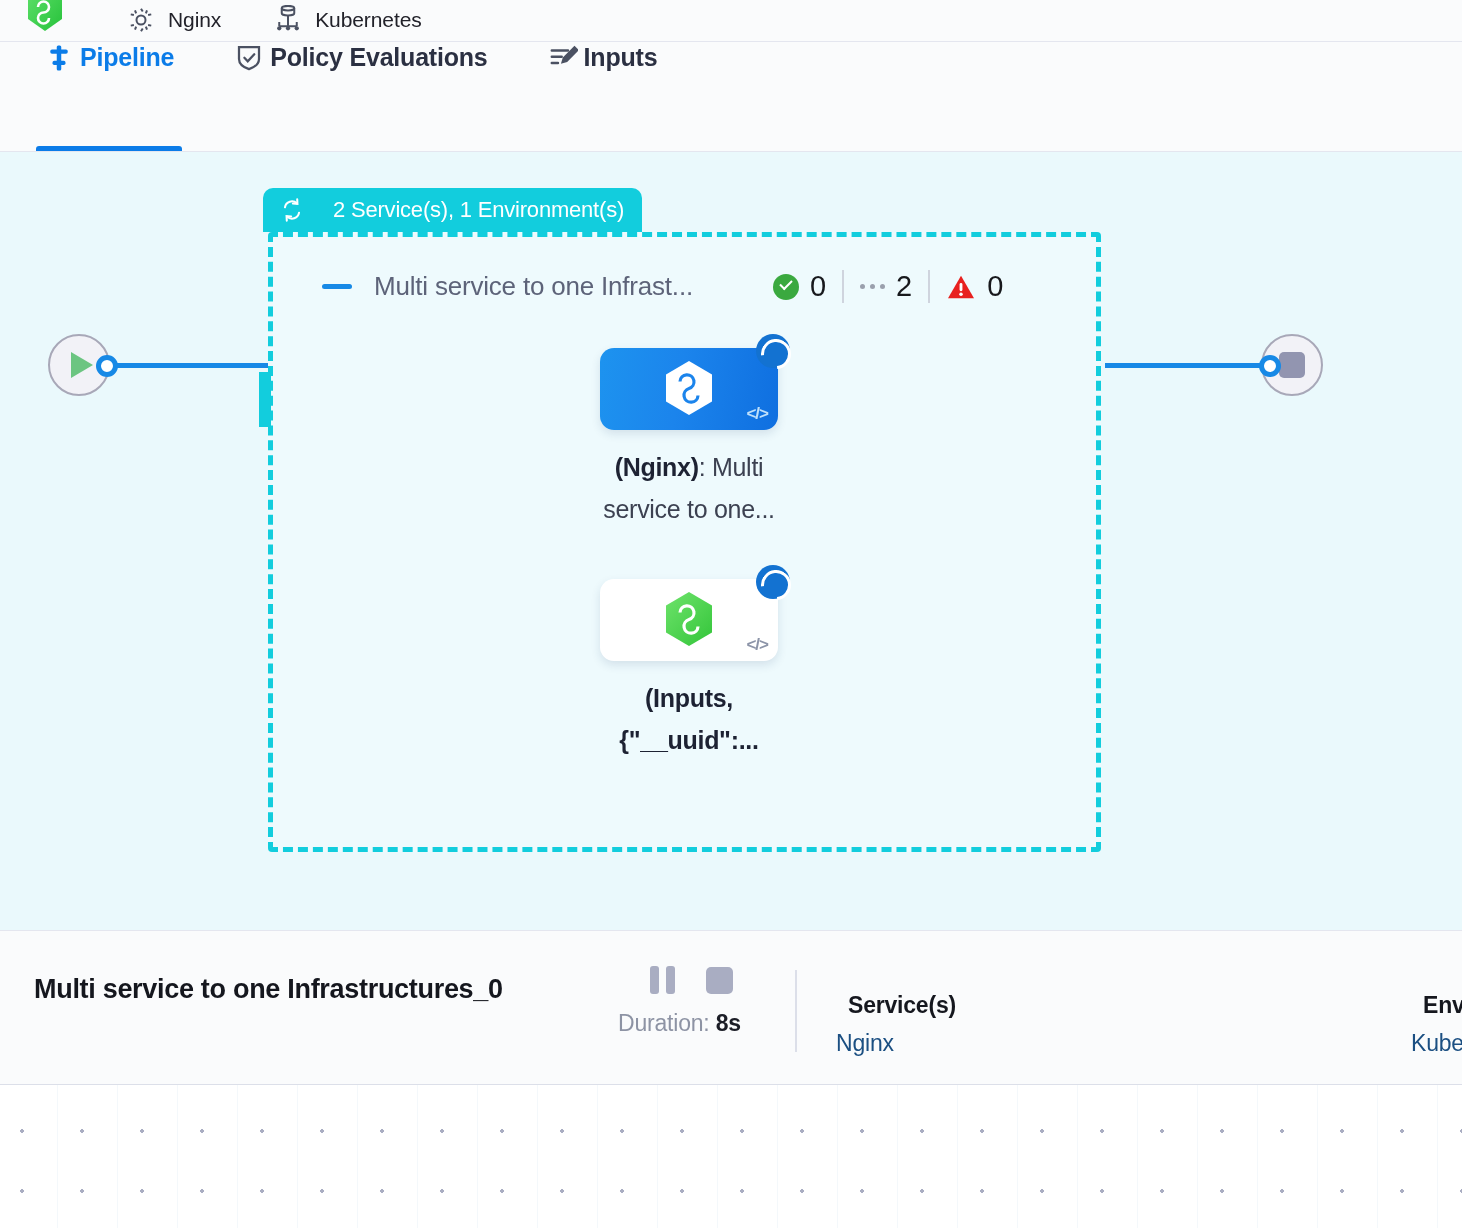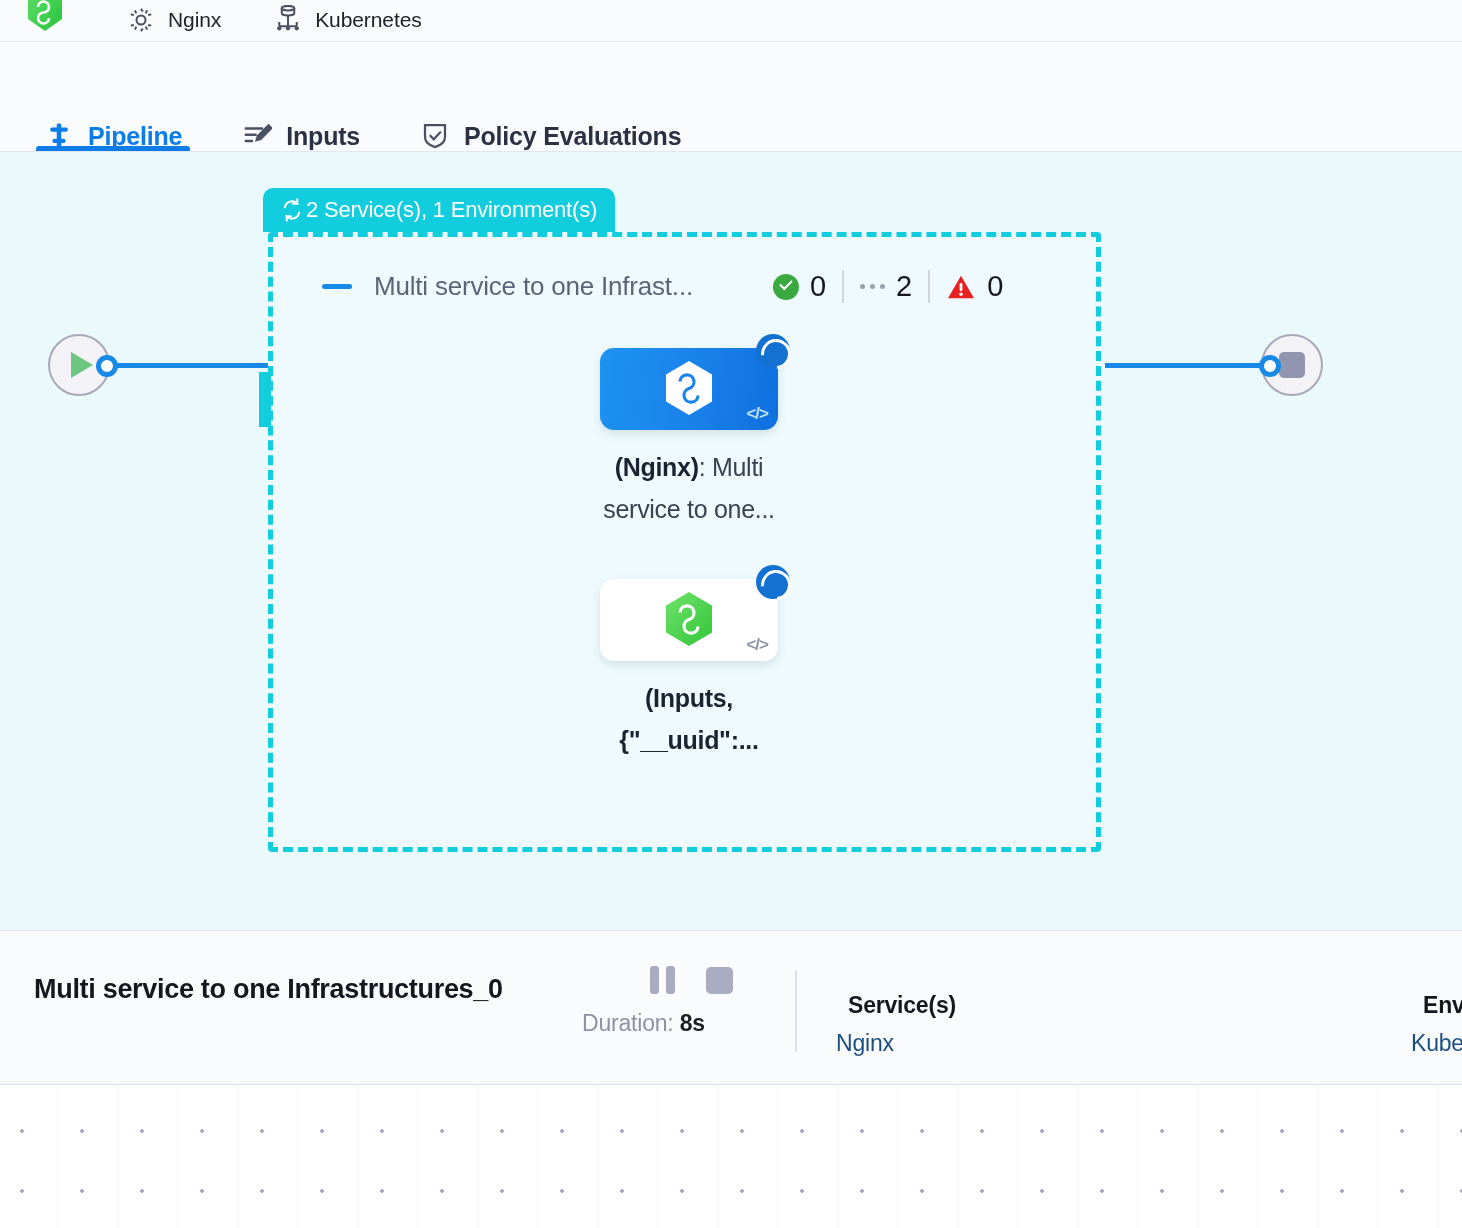--- a/index.html
+++ b/index.html
@@ -33,21 +33,21 @@
   .tabbar {
     position: absolute; left: 0; top: 42px;
     width: 1462px; height: 110px;
     background: #fafbfc;
     border-bottom: 1px solid #e4e6ef;
     display: flex; align-items: center;
     padding-left: 36px;
     gap: 44px;
   }
   .tab {
-    display: flex; align-items: flex-end; gap: 14px;
+    display: flex; align-items: flex-start; gap: 6px;
     height: 108px; padding: 0 8px;
     position: relative;
     cursor: pointer;
   }
   .tab-label { font-size: 25px; font-weight: bold; color: #2b3042; letter-spacing: -0.2px; white-space: nowrap; }
   .tab.active .tab-label { color: #0b7ce8; }
   .tab.active::after {
     content: ""; position: absolute; left: 0; right: 0; bottom: 0;
     height: 5px; background: #0b7ce8; border-radius: 3px 3px 0 0;
   }
@@ -83,21 +83,21 @@
     position: absolute; width: 22px; height: 22px; border-radius: 50%;
     background: #ffffff; border: 5px solid #1789e6; cursor: pointer;
   }
 
   
   .group-label {
     position: absolute;
     background: #12cddd;
     color: #ffffff;
     border-radius: 10px 10px 0 0;
-    display: flex; align-items: center; gap: 1px;
+    display: flex; align-items: center; gap: 28px;
     padding: 0 18px 0 16px;
     height: 44px;
     font-size: 22px;
     letter-spacing: -0.2px;
     cursor: pointer;
     z-index: 3;
   }
   .group-spine {
     position: absolute;
     background: #12cddd;
@@ -198,21 +198,21 @@
     position: absolute; left: 34px; top: 79px;
     font-size: 23px; color: #1b1d26; letter-spacing: -0.2px;
   }
   .exec-sub .muted { color: #8d93a4; }
 
   .ctrls { position: absolute; left: 650px; top: 966px; display: flex; gap: 30px; }
   .pause-btn { width: 26px; height: 28px; display: flex; gap: 7px; cursor: pointer; }
   .pause-btn i { width: 9px; height: 28px; border-radius: 3px; background: #a9adc2; display: block; }
   .stop-btn { width: 27px; height: 27px; border-radius: 5px; background: #a9adc2; cursor: pointer; margin-top: 1px; }
   .duration {
-    position: absolute; left: 582px; top: 1010px;
+    position: absolute; left: 618px; top: 1010px;
     font-size: 23px; color: #8d93a4; letter-spacing: -0.2px;
   }
   .duration b { color: #1b1d26; font-weight: bold; }
 
   .vdiv { position: absolute; width: 2px; background: #dcdfe9; }
 
   .meta { position: absolute; }
   .meta-label { font-size: 23px; font-weight: bold; color: #15171e; letter-spacing: -0.2px; white-space: nowrap; margin-left: 12px; }
   .meta-value { font-size: 23px; color: #1b4f82; letter-spacing: -0.2px; margin-top: 11px; white-space: nowrap; cursor: pointer; }
 
@@ -274,33 +274,33 @@
   <div class="tab active">
     <svg class="tab-ico" viewBox="0 0 24 24">
       <rect x="10.2" y="2" width="3.6" height="20" rx="1.2" fill="#0b7ce8"></rect>
       <rect x="5" y="5.2" width="14" height="3.4" rx="1.4" fill="#0b7ce8"></rect>
       <rect x="6.8" y="14.2" width="10.4" height="3.4" rx="1.4" fill="#0b7ce8"></rect>
     </svg>
     <span class="tab-label">Pipeline</span>
   </div>
 
   <div class="tab">
+    <svg class="tab-ico" viewBox="0 0 24 24" fill="none" stroke="#4b5162" stroke-width="1.8" stroke-linecap="round">
+      <path d="M4 3.2 h16 v9.5 c0 4.2 -4 6.8 -8 8.2 -4 -1.4 -8 -4 -8 -8.2 z"></path>
+      <path d="M8.3 11.8 l2.7 2.8 5.2 -5.6"></path>
+    </svg>
+    <span class="tab-label">Policy Evaluations</span>
+  </div>
+
+  <div class="tab">
     <svg class="tab-ico" viewBox="0 0 24 24" fill="none" stroke="#4b5162" stroke-width="1.9" stroke-linecap="round">
       <path d="M3 6 h13 M3 11 h8 M3 16 h5"></path>
       <path d="M21.2 3.4 l-8.6 8.7 -1 3.3 3.3 -1 8.6 -8.7 z" stroke="#4b5162" stroke-width="1.7" fill="#4b5162"></path>
     </svg>
     <span class="tab-label">Inputs</span>
-  </div>
-
-  <div class="tab">
-    <svg class="tab-ico" viewBox="0 0 24 24" fill="none" stroke="#4b5162" stroke-width="1.8" stroke-linecap="round">
-      <path d="M4 3.2 h16 v9.5 c0 4.2 -4 6.8 -8 8.2 -4 -1.4 -8 -4 -8 -8.2 z"></path>
-      <path d="M8.3 11.8 l2.7 2.8 5.2 -5.6"></path>
-    </svg>
-    <span class="tab-label">Policy Evaluations</span>
   </div>
 
 </div>
 
 <div class="canvas">
 
   <div class="wire" style="left:105px; top:211px; width:170px;"></div>
   <div class="wire" style="left:1105px; top:211px; width:175px;"></div>
 
   <div class="endnode" style="left:48px; top:182px;">

